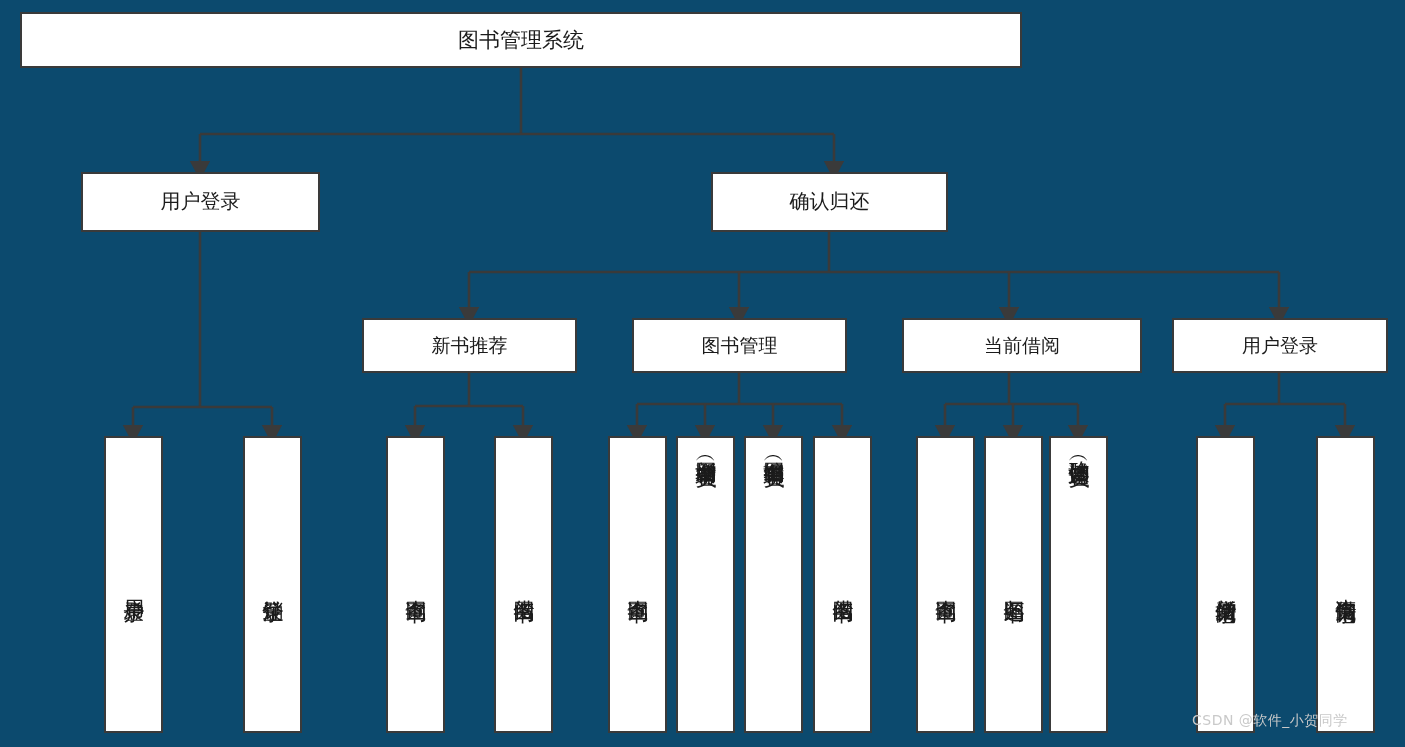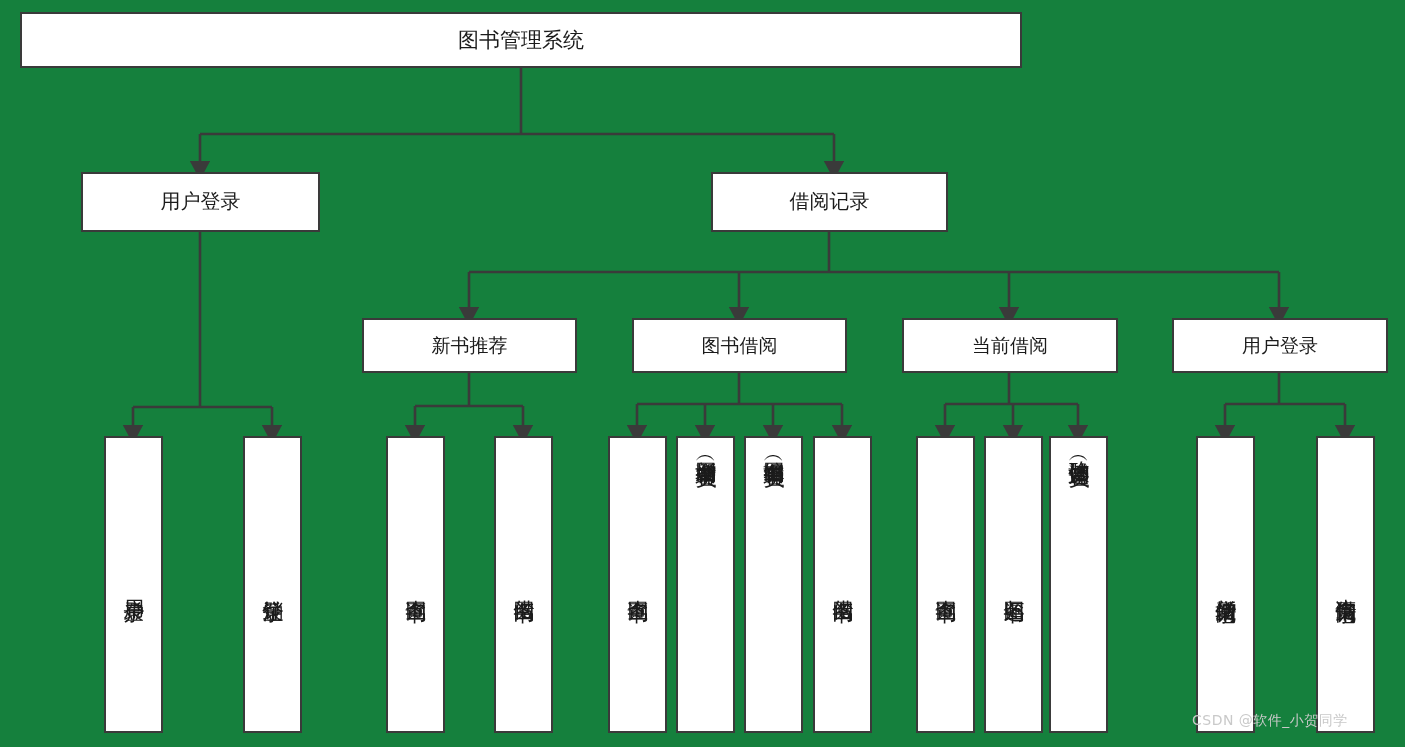--- a/index.html
+++ b/index.html
@@ -1,20 +1,20 @@
 <!DOCTYPE html>
 <html><head>
 <meta charset="utf-8">
 <style>
   html,body{margin:0;padding:0;background:#ffffff;}
   body{
     font-family:"DejaVu Sans","Liberation Sans",sans-serif;
     width:1405px;height:747px;overflow:hidden;
   }
-  #stage{position:relative;width:1405px;height:747px;background:#15803d;}
+  #stage{position:relative;width:1405px;height:747px;background:#0c4a6e;}
   #wires{position:absolute;left:0;top:0;width:1405px;height:747px;}
   .node{
     position:absolute;
     box-sizing:border-box;
     background:#ffffff;
     border:2px solid #3a3a3a;
     display:flex;
     align-items:center;
     justify-content:center;
   }
@@ -107,30 +107,30 @@
   </svg>
 
   <div class="node root" style="left:20px;top:12px;width:1002px;height:56px;">
     <span class="cap">图书管理系统</span>
   </div>
 
   <div class="node lvl2" style="left:81px;top:172px;width:239px;height:60px;">
     <span class="cap">用户登录</span>
   </div>
   <div class="node lvl2" style="left:711px;top:172px;width:237px;height:60px;">
-    <span class="cap">借阅记录</span>
+    <span class="cap">确认归还</span>
   </div>
 
   <div class="node lvl3" style="left:362px;top:318px;width:215px;height:55px;">
     <span class="cap">新书推荐</span>
   </div>
   <div class="node lvl3" style="left:632px;top:318px;width:215px;height:55px;">
-    <span class="cap">图书借阅</span>
+    <span class="cap">图书管理</span>
   </div>
-  <div class="node lvl3" style="left:902px;top:318px;width:216px;height:55px;">
+  <div class="node lvl3" style="left:902px;top:318px;width:240px;height:55px;">
     <span class="cap">当前借阅</span>
   </div>
   <div class="node lvl3" style="left:1172px;top:318px;width:216px;height:55px;">
     <span class="cap">用户登录</span>
   </div>
 
   <div class="node leaf mid" style="left:104px;top:436px;width:59px;height:297px;">
     <span class="cap">用户登录</span>
   </div>
   <div class="node leaf mid" style="left:243px;top:436px;width:59px;height:297px;">

